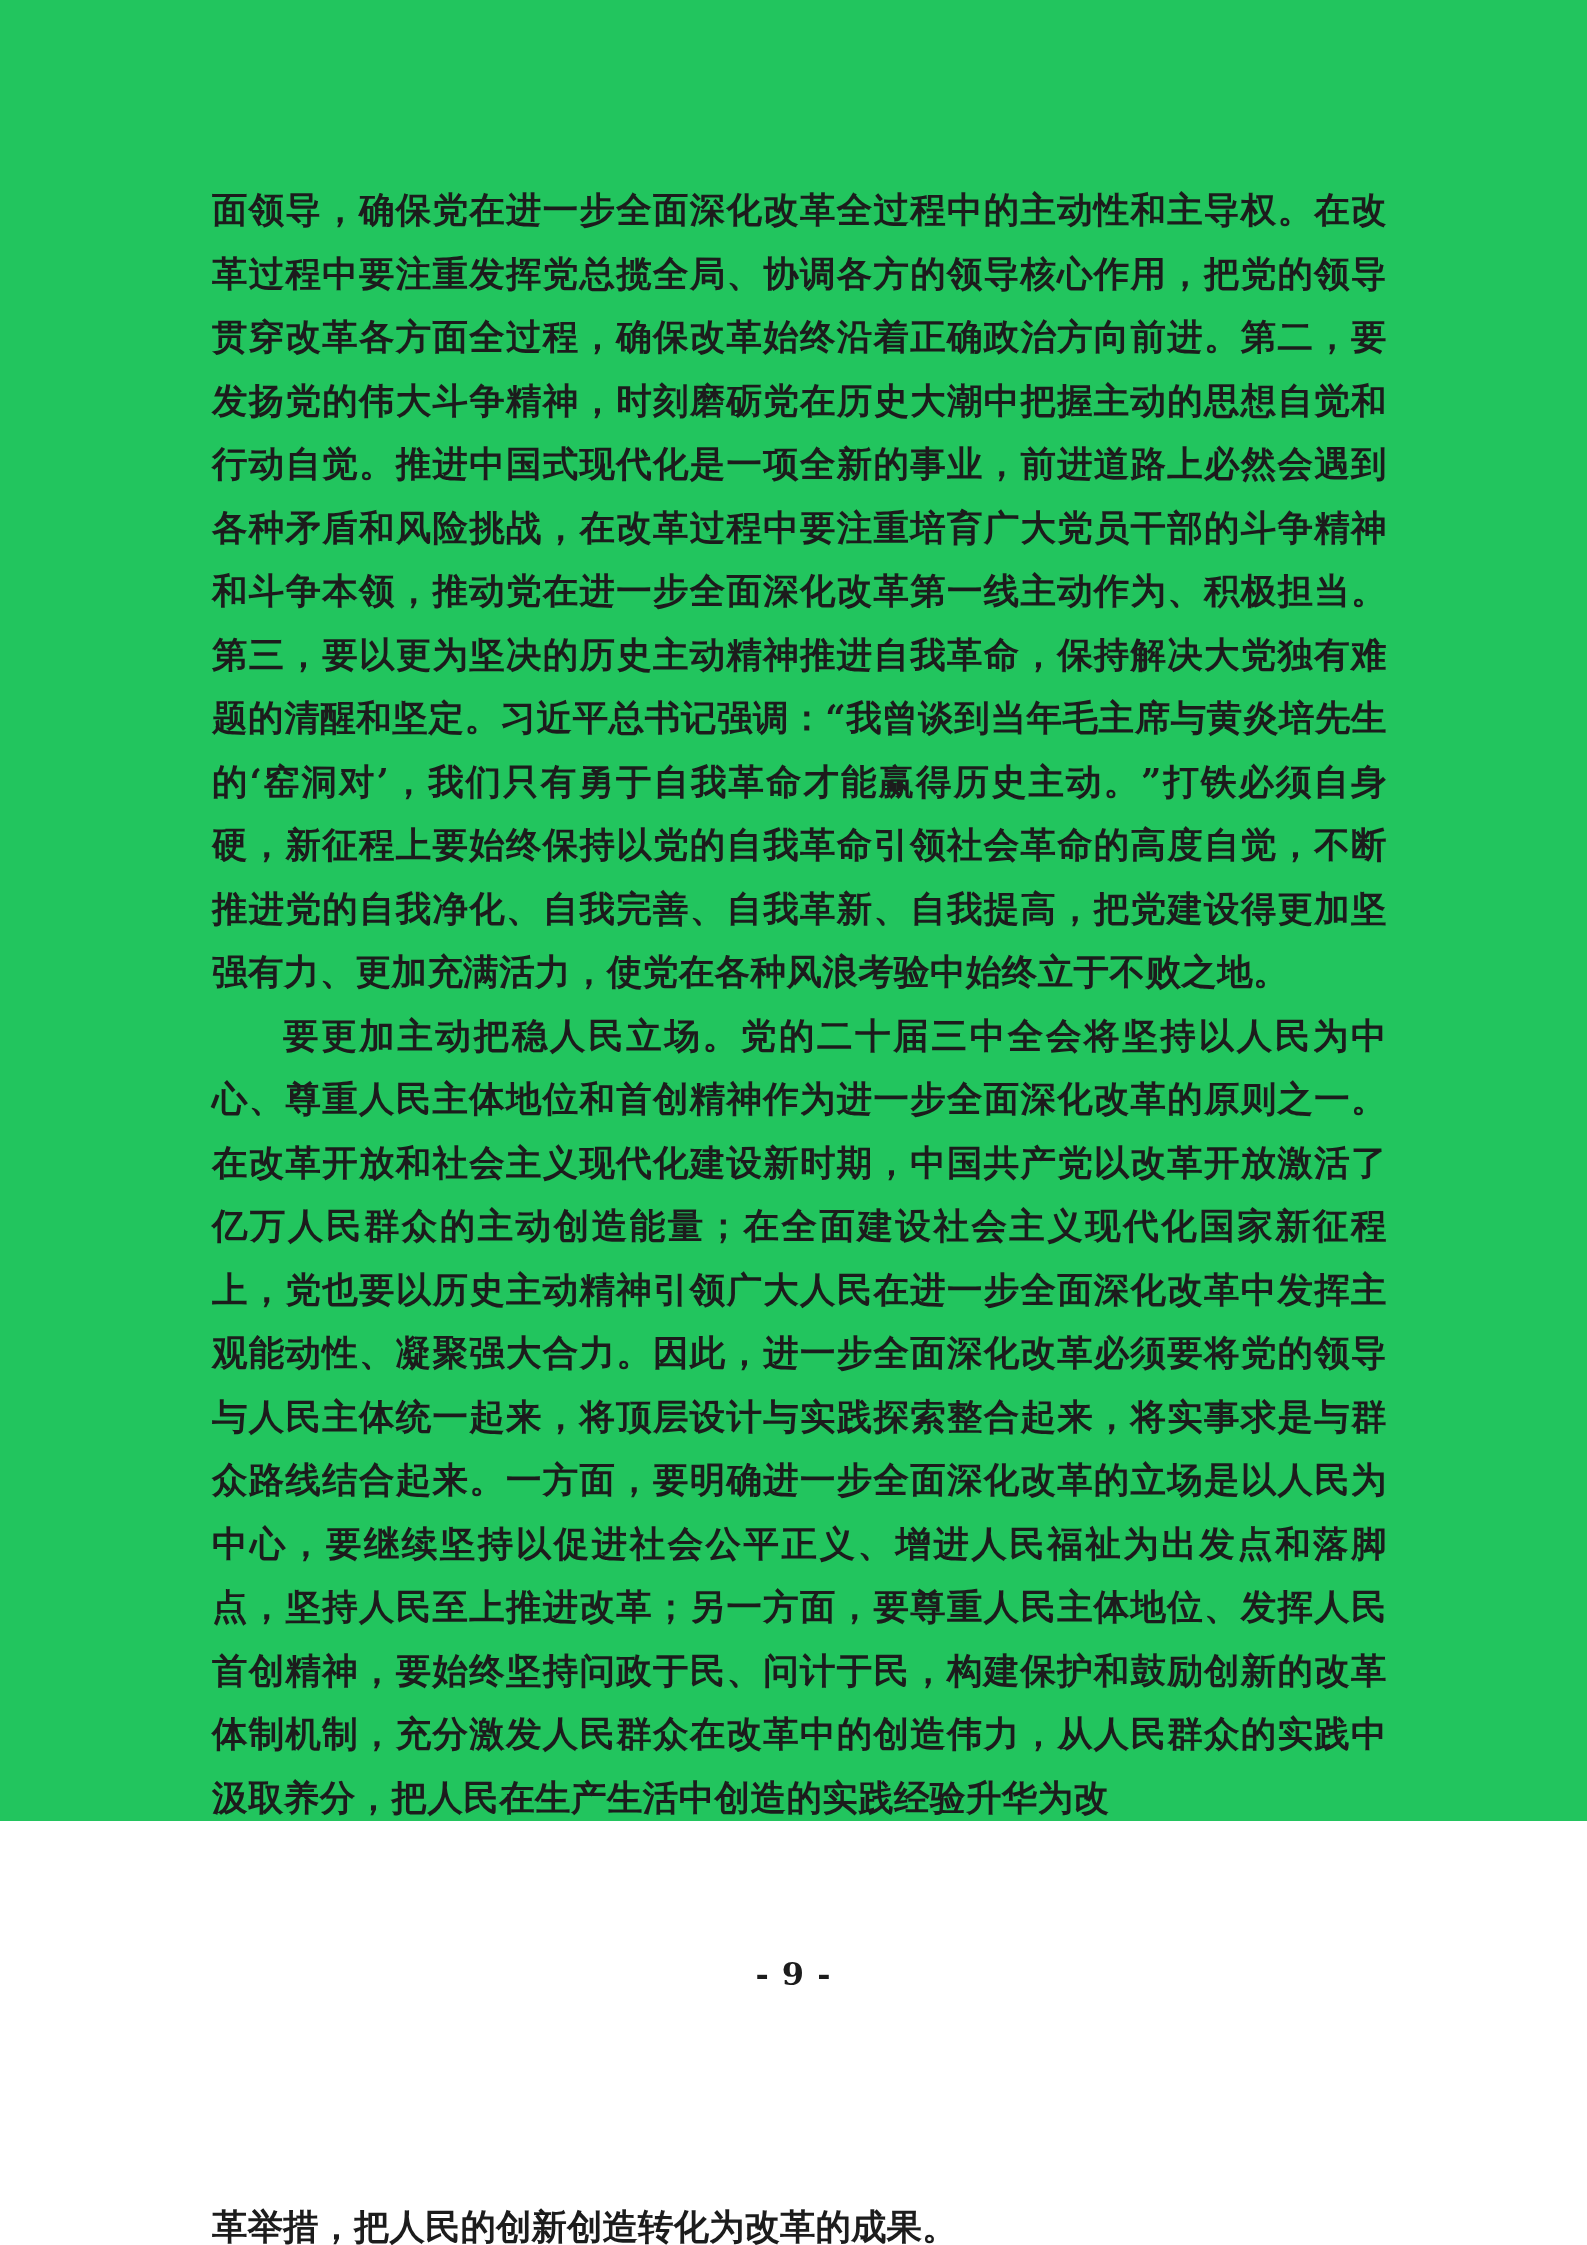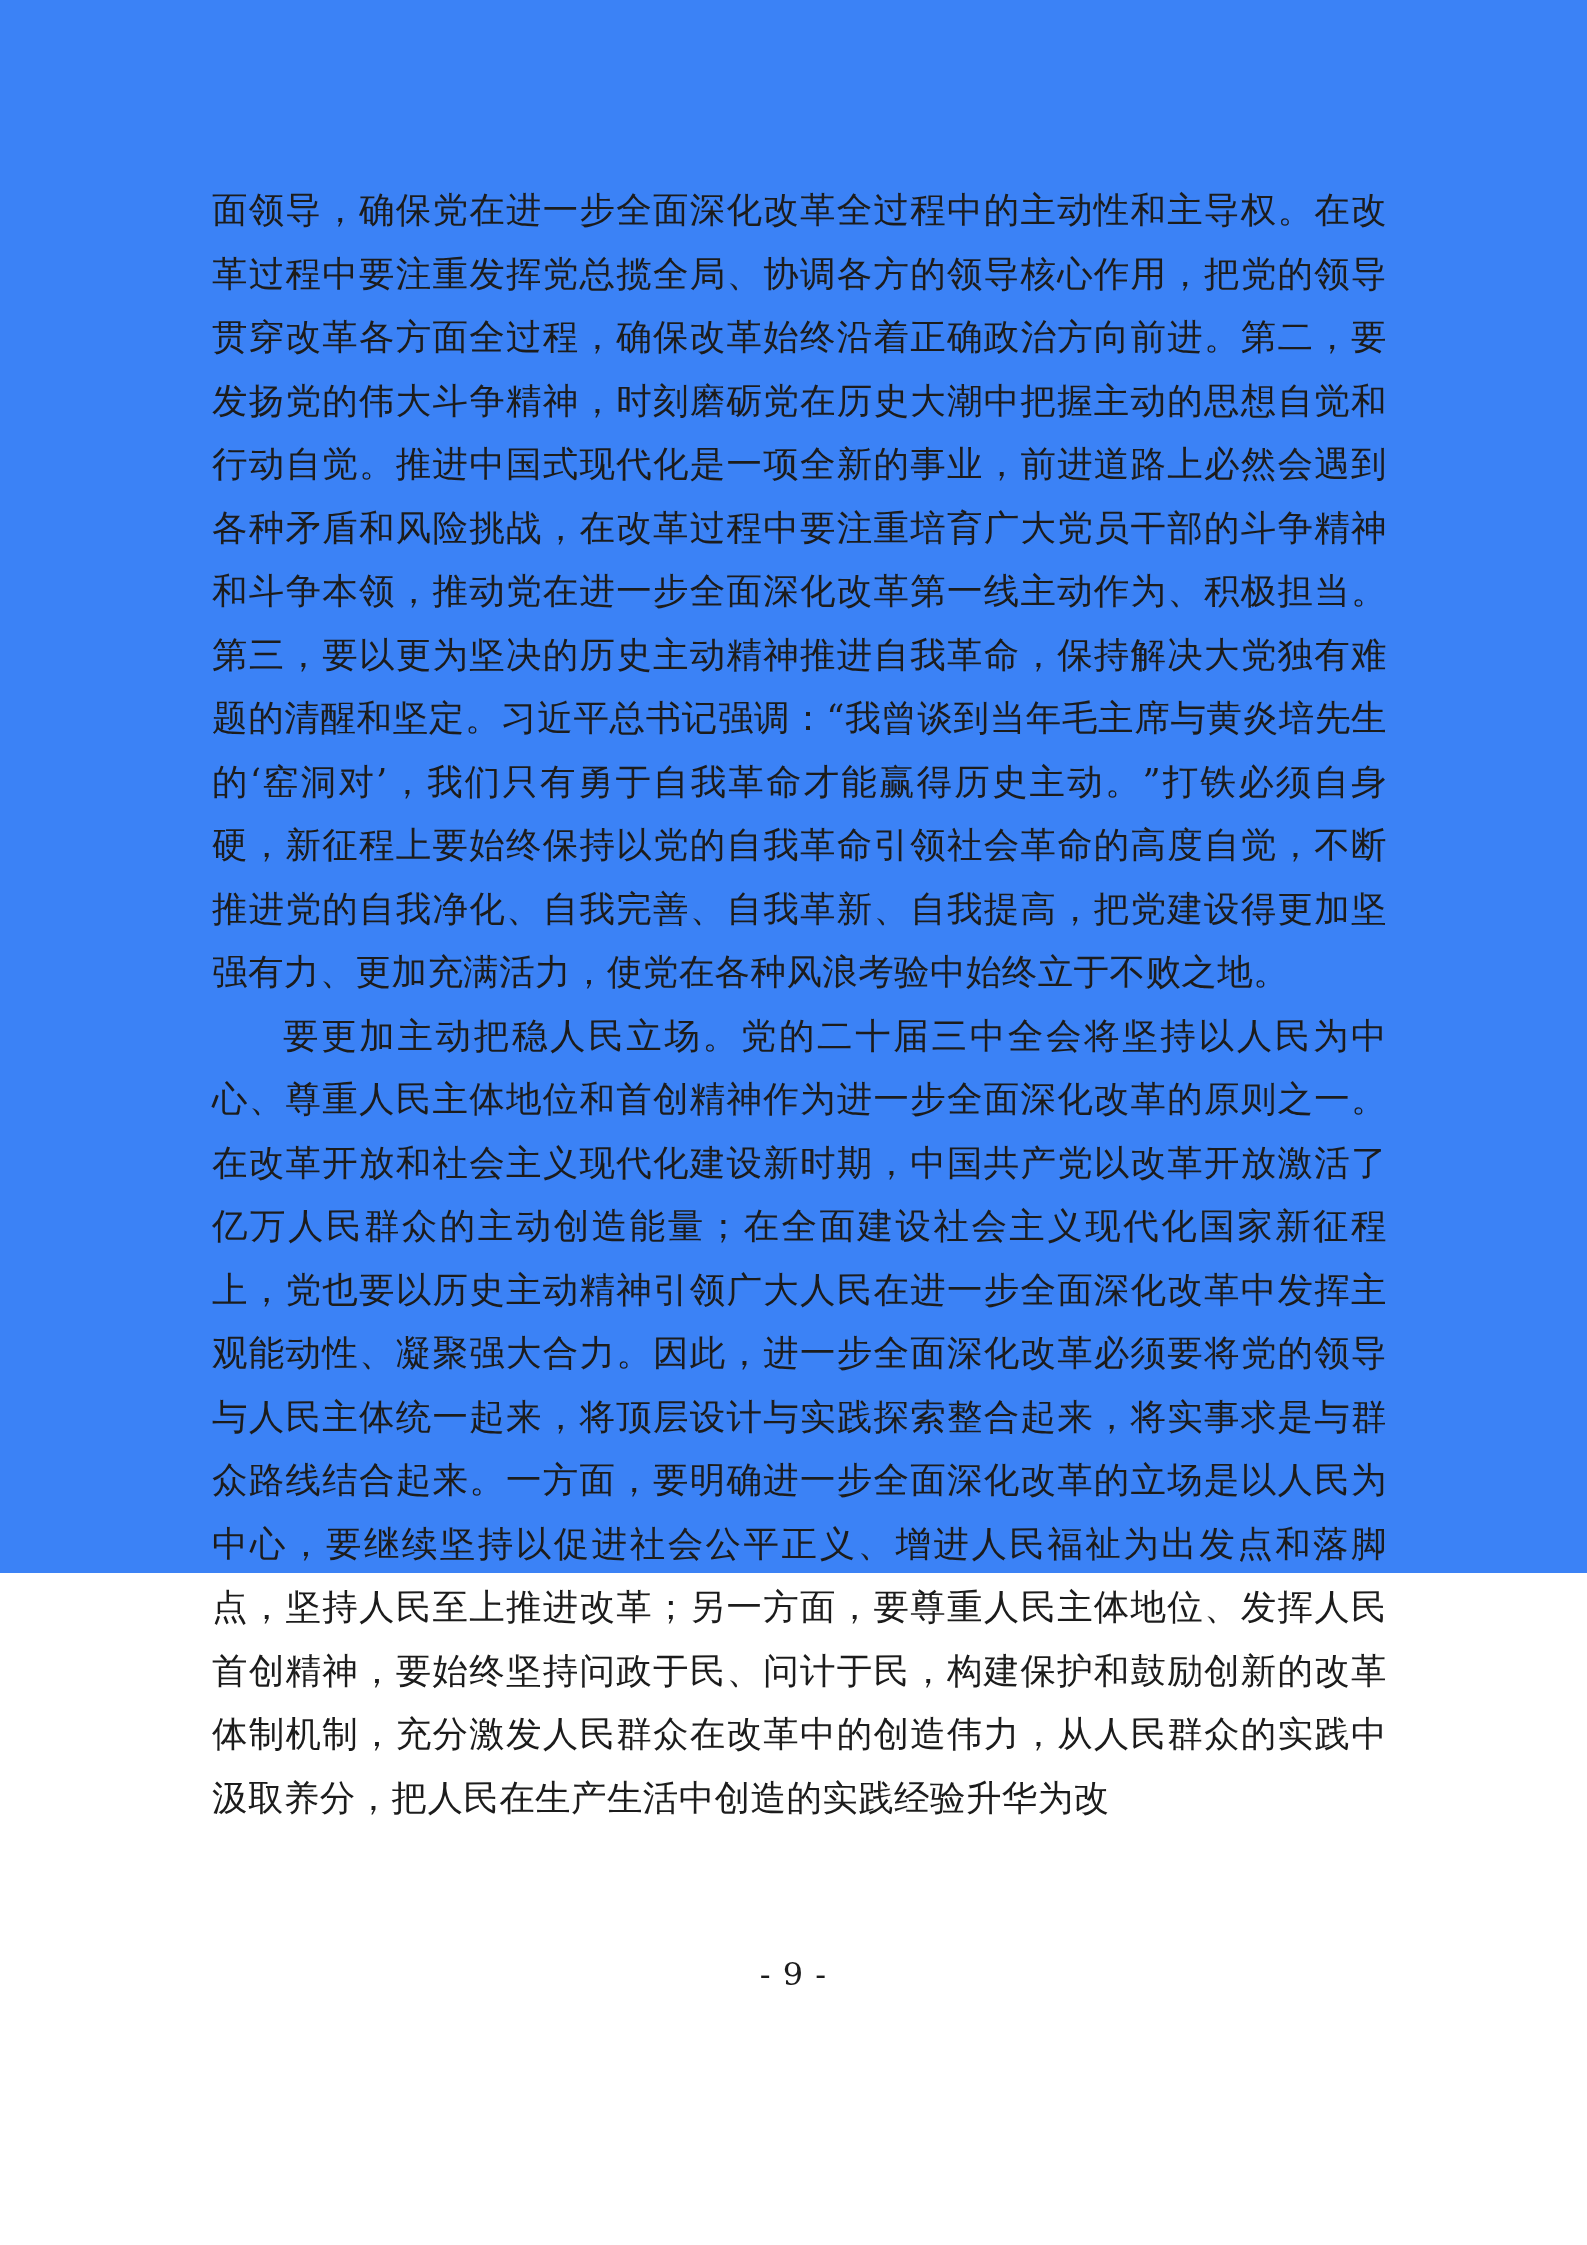--- a/index.html
+++ b/index.html
@@ -13,22 +13,23 @@
     position: relative;
     font-family: "DejaVu Serif", "Liberation Serif", serif;
     color: #1a1a1a;
     overflow: hidden;
   }
   .page {
     position: absolute;
     top: 0;
     left: 0;
     width: 1587px;
-    height: 1573px;
-    background: #3b82f6;
+    height: 1821px;
+    background: #22c55e;
+    font-weight: bold;
   }
   .content {
     position: absolute;
     left: 212px;
     top: 178px;
     width: 1175px;
   }
   .para {
     font-size: 35.5px;
     line-height: 63.5px;
@@ -73,14 +74,15 @@
 
 <div class="page">
 
   <div class="content">
     <p class="para">面领导，确保党在进一步全面深化改革全过程中的主动性和主导权。在改革过程中要注重发挥党总揽全局、协调各方的领导核心作用，把党的领导贯穿改革各方面全过程，确保改革始终沿着正确政治方向前进。第二，要发扬党的伟大斗争精神，时刻磨砺党在历史大潮中把握主动的思想自觉和行动自觉。推进中国式现代化是一项全新的事业，前进道路上必然会遇到各种矛盾和风险挑战，在改革过程中要注重培育广大党员干部的斗争精神和斗争本领，推动党在进一步全面深化改革第一线主动作为、积极担当。第三，要以更为坚决的历史主动精神推进自我革命，保持解决大党独有难题的清醒和坚定。习近平总书记强调：“我曾谈到当年毛主席与黄炎培先生的‘窑洞对’，我们只有勇于自我革命才能赢得历史主动。”打铁必须自身硬，新征程上要始终保持以党的自我革命引领社会革命的高度自觉，不断推进党的自我净化、自我完善、自我革新、自我提高，把党建设得更加坚强有力、更加充满活力，使党在各种风浪考验中始终立于不败之地。</p>
     <p class="para indent">要更加主动把稳人民立场。党的二十届三中全会将坚持以人民为中心、尊重人民主体地位和首创精神作为进一步全面深化改革的原则之一。在改革开放和社会主义现代化建设新时期，中国共产党以改革开放激活了亿万人民群众的主动创造能量；在全面建设社会主义现代化国家新征程上，党也要以历史主动精神引领广大人民在进一步全面深化改革中发挥主观能动性、凝聚强大合力。因此，进一步全面深化改革必须要将党的领导与人民主体统一起来，将顶层设计与实践探索整合起来，将实事求是与群众路线结合起来。一方面，要明确进一步全面深化改革的立场是以人民为中心，要继续坚持以促进社会公平正义、增进人民福祉为出发点和落脚点，坚持人民至上推进改革；另一方面，要尊重人民主体地位、发挥人民首创精神，要始终坚持问政于民、问计于民，构建保护和鼓励创新的改革体制机制，充分激发人民群众在改革中的创造伟力，从人民群众的实践中汲取养分，把人民在生产生活中创造的实践经验升华为改</p>
   </div>
 
   <div class="page-number">- 9 -</div>
 
+  <div class="bottom-edge">革举措，把人民的创新创造转化为改革的成果。</div>
 
 </div>
 
 </body></html>

